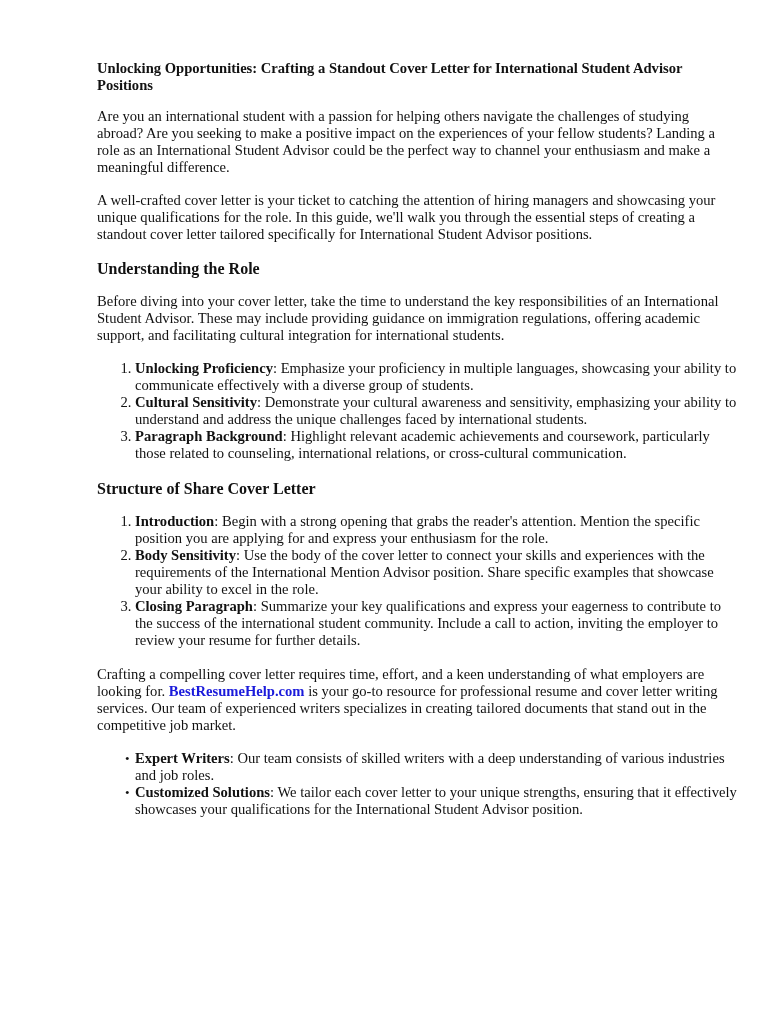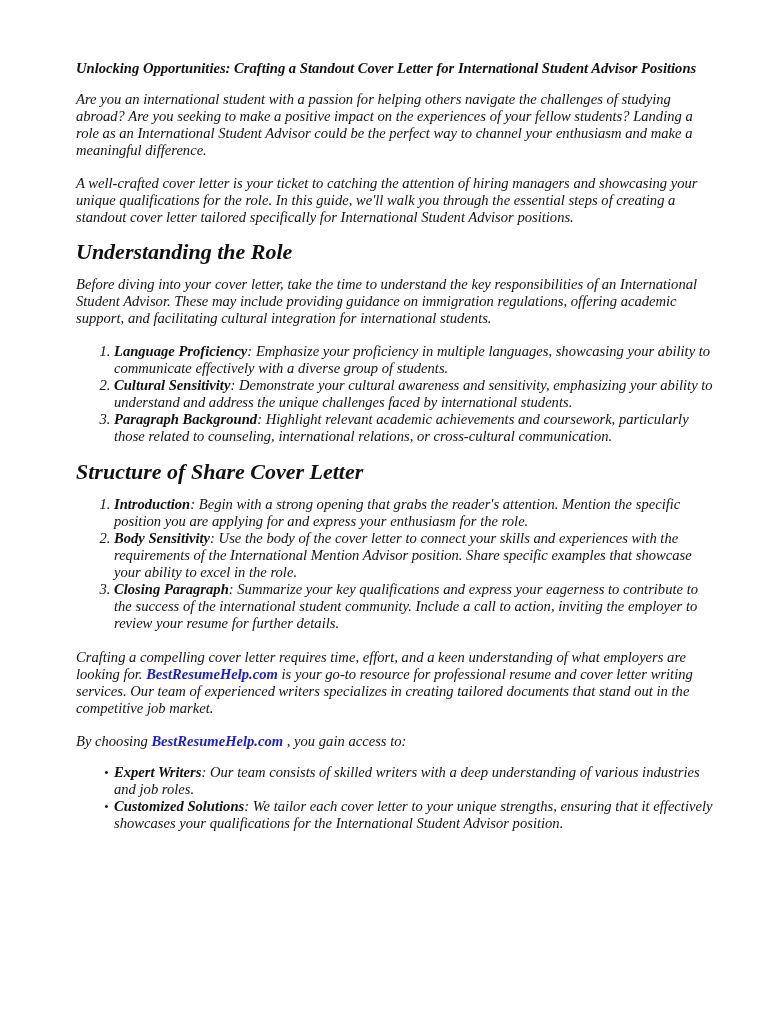--- a/index.html
+++ b/index.html
@@ -10,38 +10,37 @@
     body {
       width: 768px;
       height: 1024px;
       overflow: hidden;
       position: relative;
       font-family: "Liberation Serif", "DejaVu Serif", serif;
       color: #111111;
     }
     .page {
       position: absolute;
-      left: 76px;
+      left: 97px;
       top: 60px;
       width: 640px;
       font-size: 14.6px;
       line-height: 17px;
-      font-style: italic;
     }
     .doc-title {
       font-weight: bold;
       font-size: 14.6px;
       line-height: 17px;
       margin: 0 0 14px 0;
     }
     p {
       margin: 0 0 16px 0;
     }
     h2 {
-      font-size: 22px;
+      font-size: 16px;
       line-height: 20px;
       font-weight: bold;
       margin: 14px 0 14px 0;
     }
     ol, ul {
       margin: 0 0 17px 0;
       padding-left: 38px;
     }
     ol li, ul li {
       margin: 0;
@@ -83,35 +82,34 @@
 
   <div class="doc-title">Unlocking Opportunities: Crafting a Standout Cover Letter for International Student Advisor Positions</div>
 
   <p>Are you an international student with a passion for helping others navigate the challenges of studying abroad? Are you seeking to make a positive impact on the experiences of your fellow students? Landing a role as an International Student Advisor could be the perfect way to channel your enthusiasm and make a meaningful difference.</p>
   <p>A well-crafted cover letter is your ticket to catching the attention of hiring managers and showcasing your unique qualifications for the role. In this guide, we'll walk you through the essential steps of creating a standout cover letter tailored specifically for International Student Advisor positions.</p>
 
   <h2>Understanding the Role</h2>
   <p>Before diving into your cover letter, take the time to understand the key responsibilities of an International Student Advisor. These may include providing guidance on immigration regulations, offering academic support, and facilitating cultural integration for international students.</p>
 
   <ol>
-    <li><b>Language Proficiency</b><span>: </span><span>Emphasize your proficiency in multiple languages, showcasing your ability to communicate effectively with a diverse group of students.</span></li>
+    <li><b>Unlocking Proficiency</b><span>: </span><span>Emphasize your proficiency in multiple languages, showcasing your ability to communicate effectively with a diverse group of students.</span></li>
     <li><b>Cultural Sensitivity</b><span>: </span><span>Demonstrate your cultural awareness and sensitivity, emphasizing your ability to understand and address the unique challenges faced by international students.</span></li>
     <li><b>Paragraph Background</b><span>: </span><span>Highlight relevant academic achievements and coursework, particularly those related to counseling, international relations, or cross-cultural communication.</span></li>
   </ol>
 
   <h2>Structure of Share Cover Letter</h2>
   <ol>
     <li><b>Introduction</b><span>: </span><span>Begin with a strong opening that grabs the reader's attention. Mention the specific position you are applying for and express your enthusiasm for the role.</span></li>
     <li><b>Body Sensitivity</b><span>: </span><span>Use the body of the cover letter to connect your skills and experiences with the requirements of the International Mention Advisor position. Share specific examples that showcase your ability to excel in the role.</span></li>
     <li><b>Closing Paragraph</b><span>: </span><span>Summarize your key qualifications and express your eagerness to contribute to the success of the international student community. Include a call to action, inviting the employer to review your resume for further details.</span></li>
   </ol>
 
 
   <p><span>Crafting a compelling cover letter requires time, effort, and a keen understanding of what employers are looking for. </span><a class="link" style="color: rgb(26, 26, 219);">BestResumeHelp.com</a><span> is your go-to resource for professional resume and cover letter writing services. Our team of experienced writers specializes in creating tailored documents that stand out in the competitive job market.</span></p>
 
-  <p class="tight"><span>By choosing </span><a class="link" style="color: rgb(26, 26, 219);">BestResumeHelp.com</a><span> , you gain access to:</span></p>
 
   <ul>
     <li><span class="bullet">•</span><b>Expert Writers</b><span>: </span><span>Our team consists of skilled writers with a deep understanding of various industries and job roles.</span></li>
     <li><span class="bullet">•</span><b>Customized Solutions</b><span>: </span><span>We tailor each cover letter to your unique strengths, ensuring that it effectively showcases your qualifications for the International Student Advisor position.</span></li>
   </ul>
 
 </div>
 
 </body></html>

